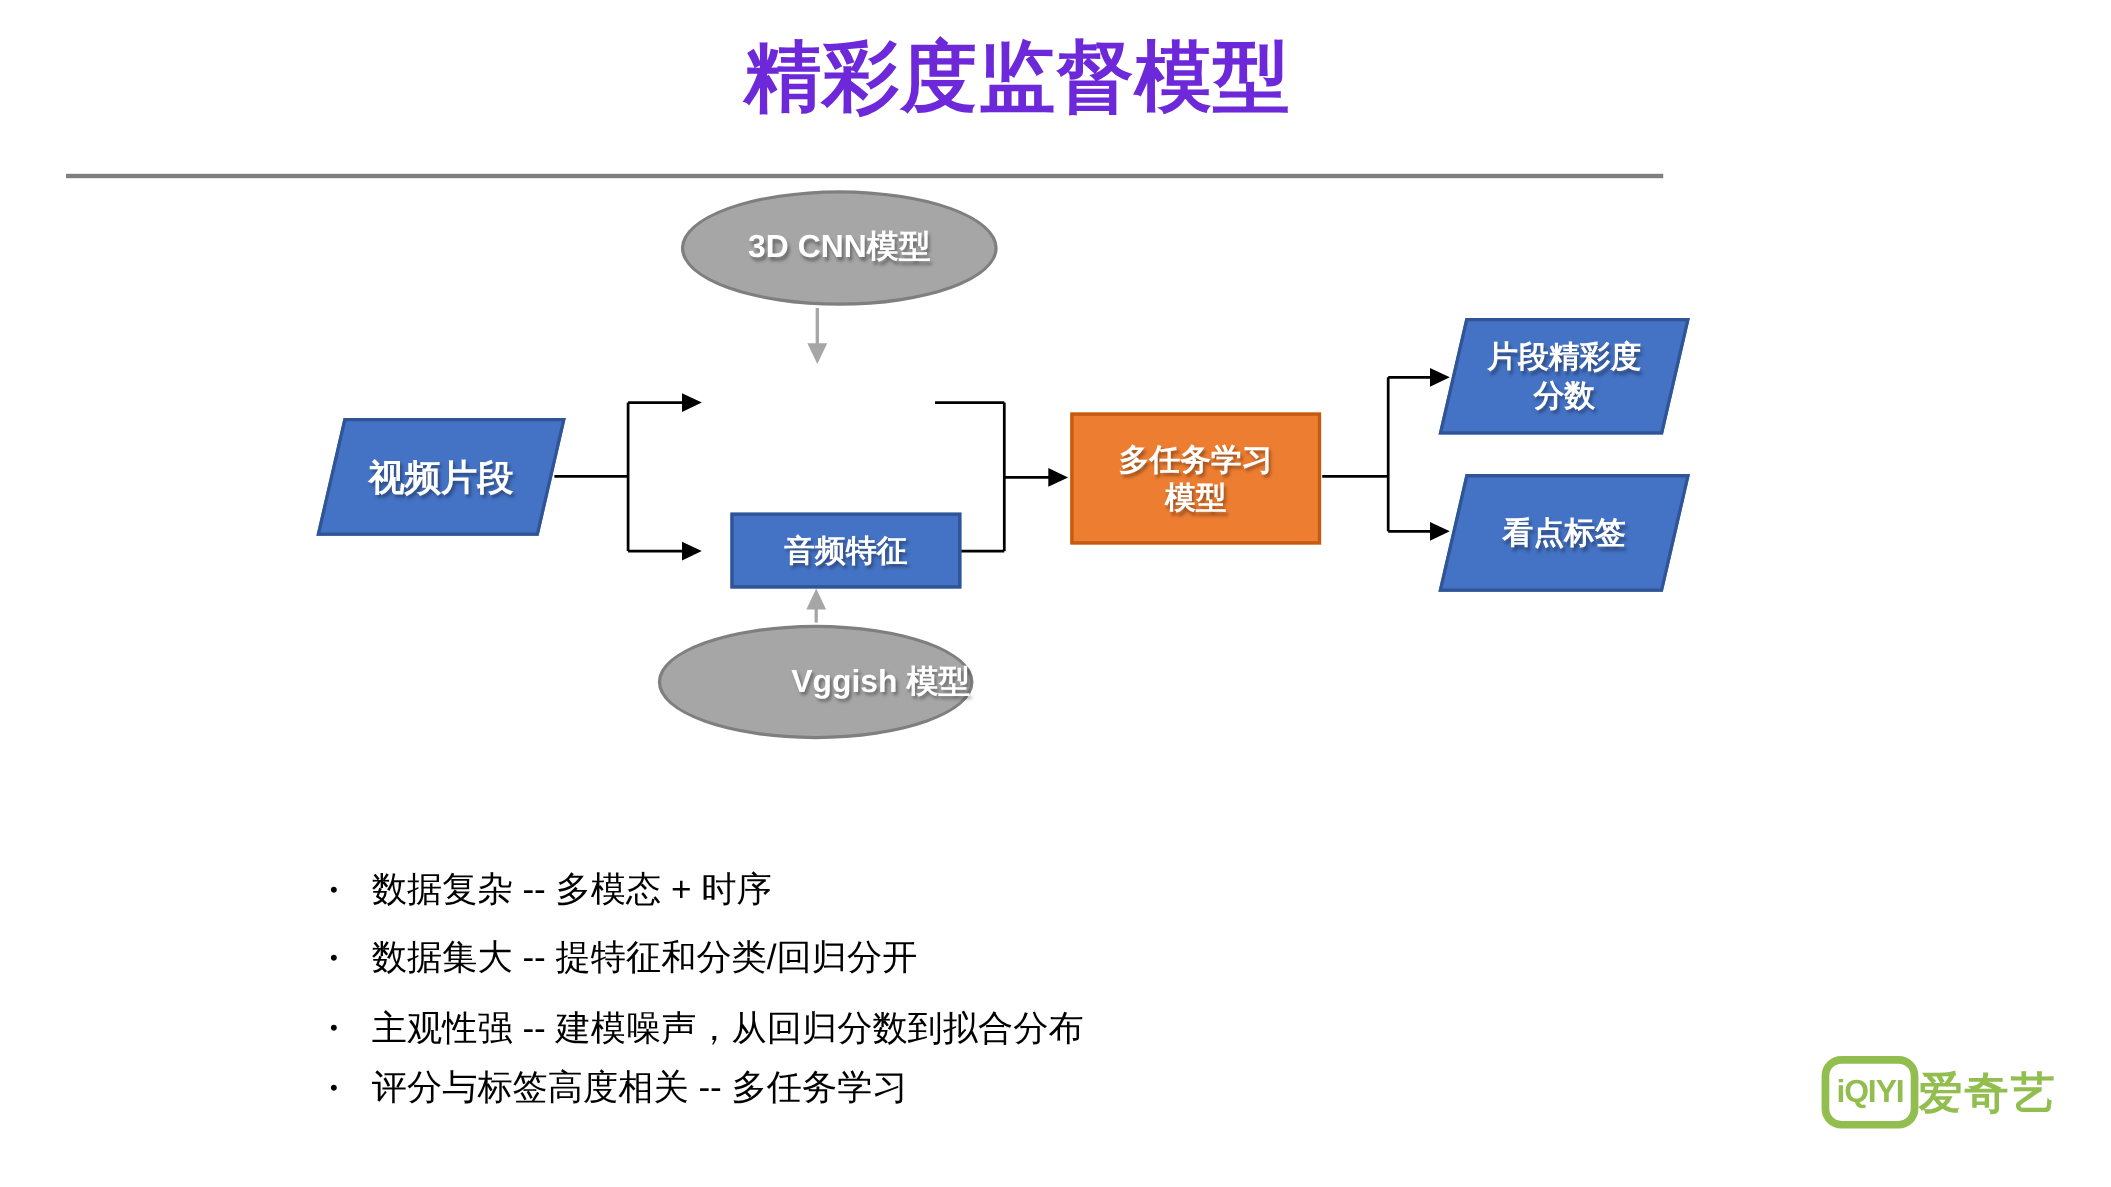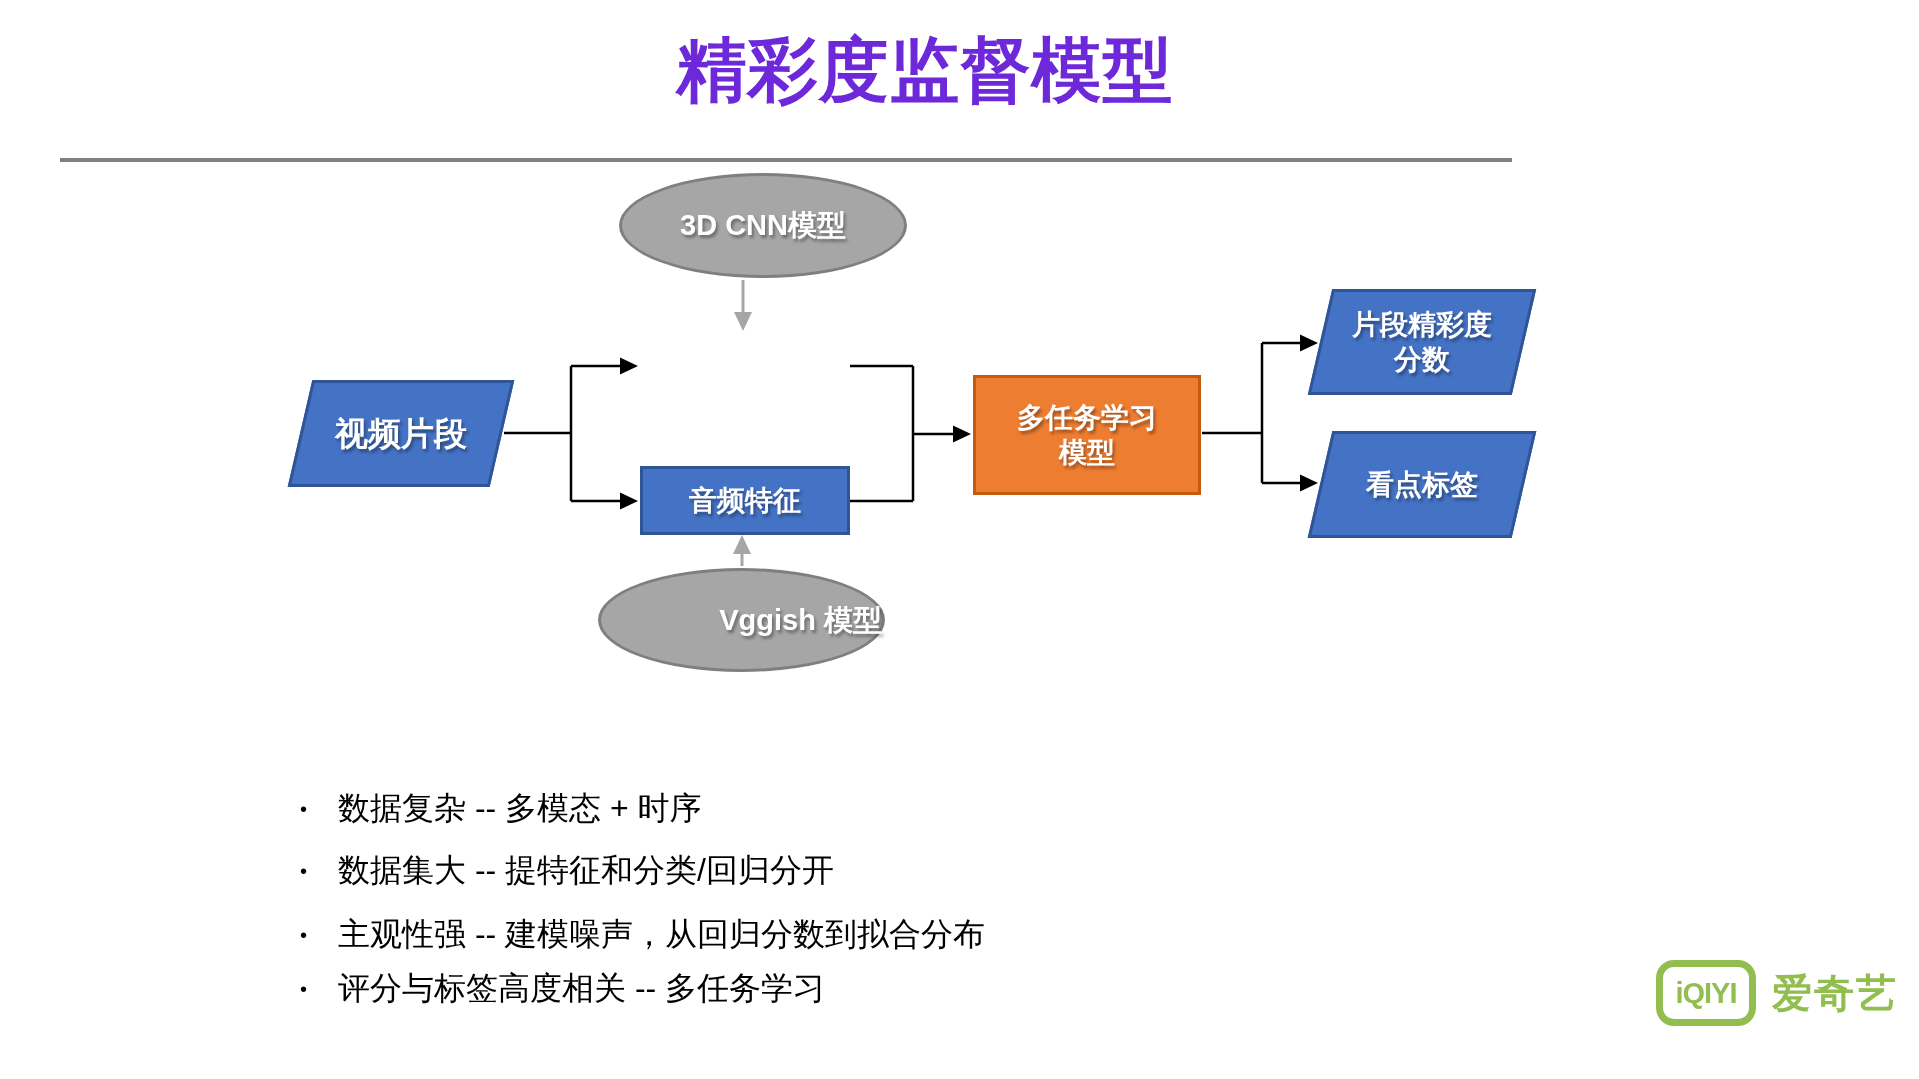--- a/index.html
+++ b/index.html
@@ -21,21 +21,21 @@
     color:#fff; font-weight:700; text-shadow:2px 3px 3px rgba(0,0,0,0.35); line-height:1.25;
   }
   .ellipse {
     background:#a6a6a6; border:3px solid #7f7f7f; border-radius:50%;
   }
   .ellipse-top { left:619px; top:173px; width:288px; height:105px; }
   .ellipse-bottom { left:598px; top:568px; width:287px; height:104px;justify-content:flex-end; }
   .ellipse .lbl { font-size:29px; }
   .bluerect { background:#4472c4; border:3px solid #2f5597; }
   .rect-video { left:640px; top:332px; width:210px; height:69px; }
-  .rect-audio { left:640px; top:466px; width:210px; height:69px; }
+  .rect-audio { left:664px; top:466px; width:210px; height:69px; }
   .bluerect .lbl { font-size:28px; }
   .orangerect {
     left:973px; top:375px; width:228px; height:120px;
     background:#ed7d31; border:3px solid #c55a11;
   }
   .orangerect .lbl { font-size:28px; }
   .para {
     background:#4472c4; border:3px solid #2f5597; transform:skewX(-13deg);
   }
   .para .lbl { transform:skewX(13deg); }
@@ -45,25 +45,25 @@
   .para-score .lbl { font-size:28px; }
   .para-tags { left:1320px; top:431px; width:204px; height:107px; }
   .para-tags .lbl { font-size:28px; }
   .bullets { position:absolute; left:300px; top:0; }
   .bullet-row { position:absolute; left:0; display:flex; align-items:center; height:46px; white-space:nowrap; }
   .bullet-row .dot { font-size:20px; color:#000; width:38px; }
   .bullet-row .btxt { font-size:32px; color:#000; }
   .b1 { top:786px; } .b2 { top:848px; } .b3 { top:912px; } .b4 { top:966px; }
   .logo { position:absolute; left:1656px; top:960px; display:flex; align-items:center; }
   .logo-box {
-    width:100px; height:66px; border:7px solid #92be50; border-radius:18px;
+    width:88px; height:66px; border:7px solid #92be50; border-radius:18px;
     display:flex; align-items:center; justify-content:center;
   }
   .logo-box span { color:#92be50; font-weight:700; font-size:29px; letter-spacing:-1px; }
-  .logo-cn { color:#92be50; font-weight:700; font-size:40px; margin-left:16px; letter-spacing:2px; }
+  .logo-cn { color:#92be50; font-weight:700; font-size:40px; margin-left:0; letter-spacing:2px; }
 </style>
 </head>
 <body>
 
 <div class="slide">
 
   <div class="title">精彩度监督模型</div>
   <div class="divider"></div>
 
   <svg class="connectors" viewBox="0 0 1919 1079">

